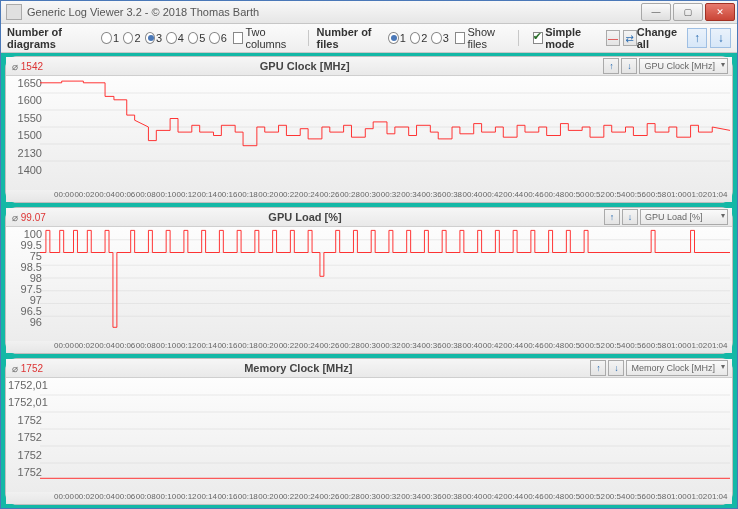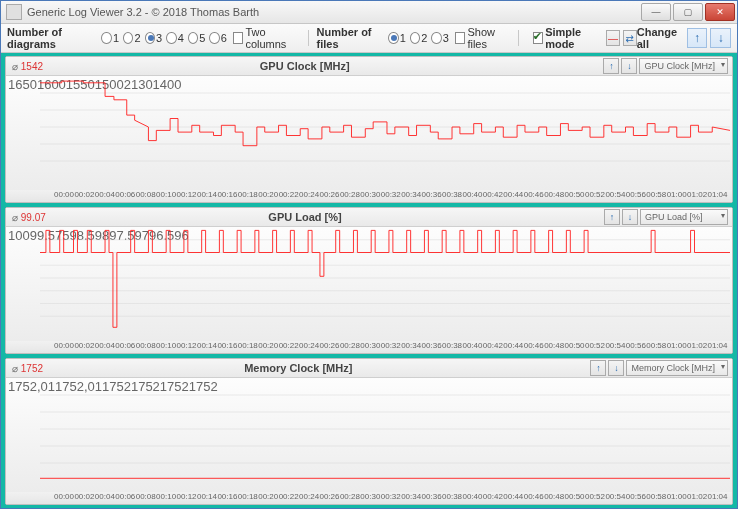--- a/index.html
+++ b/index.html
@@ -13,32 +13,32 @@
 .toolbar{height:28px;background:linear-gradient(#fbfbfb,#eee);border-bottom:1px solid #c8c8c8;display:flex;align-items:center;padding:0 6px;font-size:11px;}
 .toolbar b{font-weight:700}
 .radio{width:10px;height:10px;border:1px solid #888;border-radius:50%;display:inline-block;vertical-align:middle;margin:0 1px 0 4px;background:#fff;position:relative}
 .radio.sel::after{content:"";position:absolute;left:2px;top:2px;width:6px;height:6px;background:#4a78b8;border-radius:50%}
 .chk{width:10px;height:10px;border:1px solid #888;display:inline-block;vertical-align:middle;margin:0 2px 0 6px;background:#fff;position:relative}
 .chk.sel::after{content:"✔";position:absolute;left:-1px;top:-3px;font-size:11px;color:#2a6e2a}
 .sq{width:14px;height:14px;border:1px solid #aaa;background:linear-gradient(#f4f4f4,#e4e4e4);margin-left:3px;display:inline-flex;align-items:center;justify-content:center;font-size:10px}
 .sq.red{color:#d33}
 .sq.blue{width:22px;height:18px;border-color:#9fbfe3;background:linear-gradient(#eaf2fb,#d7e7f8);color:#2b6cb0;font-size:12px}
 .panels{flex:1;display:flex;flex-direction:column;padding:3px 4px;gap:4px;overflow:hidden}
-.panel{flex:1;border:1px solid #bfbfbf;border-radius:2px;display:flex;flex-direction:column;background:#fff;min-height:0}
+.panel{flex:1;border:1px solid #bfbfbf;border-radius:12px;display:flex;flex-direction:column;background:#fff;min-height:0}
 .panel-head{height:18px;background:linear-gradient(#f6f6f6,#e9e9e9);border-bottom:1px solid #cfcfcf;display:flex;align-items:center;font-size:11px;position:relative}
 .avg{position:absolute;left:6px;font-size:10px}
 .avg .sym{color:#666}
 .avg .val{color:#d33}
 .ptitle{flex:1;text-align:center;font-weight:700;color:#444}
 .phead-right{display:flex;align-items:center;gap:2px;margin-right:4px}
 .sbtn{width:14px;height:14px;border:1px solid #aaa;background:linear-gradient(#f4f4f4,#e4e4e4);display:flex;align-items:center;justify-content:center;font-size:9px;color:#2b6cb0}
 .combo{height:14px;border:1px solid #aaa;background:linear-gradient(#fafafa,#e8e8e8);font-size:9px;color:#666;padding:0 12px 0 4px;display:flex;align-items:center;position:relative;min-width:70px}
 .combo::after{content:"▾";position:absolute;right:2px;top:1px;font-size:8px;color:#666}
 .plot{flex:1;position:relative;background:linear-gradient(#fdfdfd,#ececec);overflow:hidden}
-.yaxis{position:absolute;left:0;top:0;bottom:12px;width:34px;display:flex;flex-direction:row;justify-content:space-between;font-size:13px;color:#666;text-align:right;padding:2px 2px}
+.yaxis{position:absolute;left:0;top:0;bottom:12px;width:34px;display:flex;flex-direction:column;justify-content:space-between;font-size:11px;color:#666;text-align:right;padding:2px 2px}
 .yaxis span{line-height:1}
 .grid line{stroke:#d5d5d5;stroke-width:0.5}
 .series{stroke:#f22;stroke-width:1;fill:none}
 .xaxis{height:12px;font-size:8px;color:#666;display:flex;justify-content:space-between;padding:0 4px 0 48px;white-space:nowrap;overflow:hidden;background:linear-gradient(#f1f1f1,#e6e6e6)}
 .xaxis span{flex:0 0 auto}
 .sep{width:1px;height:16px;background:#c8c8c8;margin:0 8px}
 </style>
 </head>
 <body>
 

